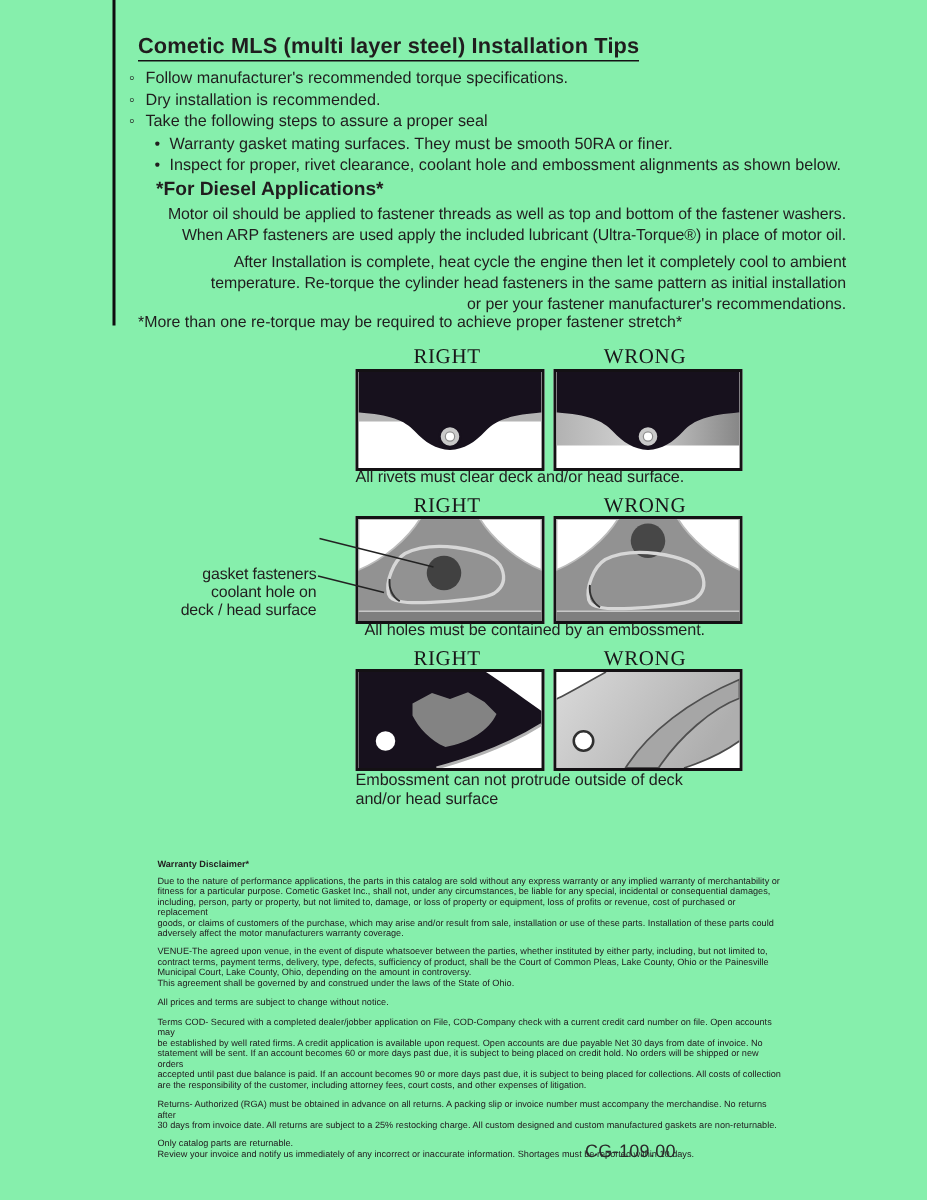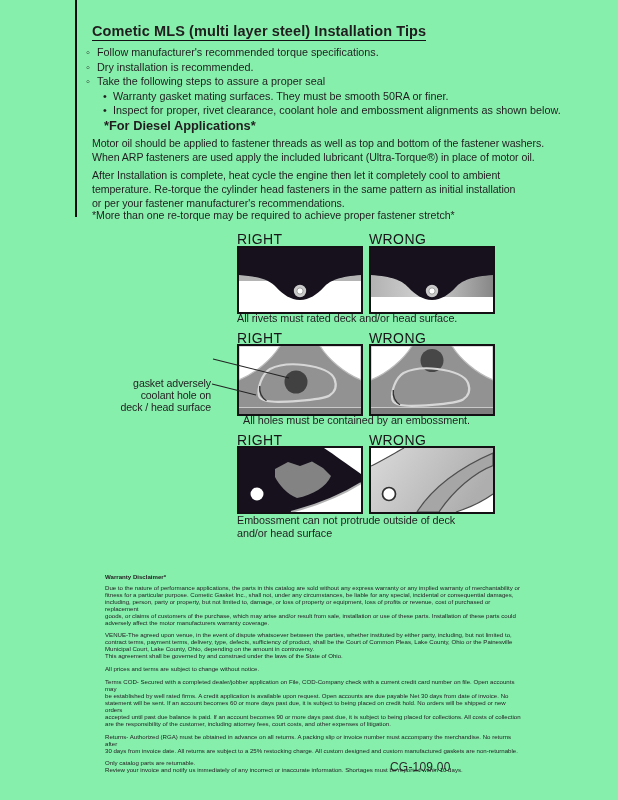--- a/index.html
+++ b/index.html
@@ -15,26 +15,26 @@
   #title{left:92px; top:23px; font-size:14.5px; font-weight:bold;
          border-bottom:1.6px solid #141214; padding-bottom:1px; letter-spacing:0.1px;}
   
   .blist{left:86px; top:45px; width:500px; font-size:10.8px; line-height:14.6px;}
   .brow{display:flex;}
   .brow .mk{width:11px; flex:0 0 11px; text-align:left;}
   .brow.sub{padding-left:17px;}
   .brow.sub .mk{width:10px; flex:0 0 10px;}
   
   #diesel-heading{left:104px; top:118px; font-size:12.8px; font-weight:bold;}
-  .para{left:92px; width:460px; font-size:10.6px; line-height:14.2px; white-space:pre-line; letter-spacing:-0.05px;}
+  .para{left:104px; width:460px; font-size:10.6px; line-height:14.2px; white-space:pre-line; letter-spacing:-0.05px;text-align:right;}
   #diesel-para-1{top:136px;}
   #diesel-para-2{top:168px;}
   #diesel-note{top:209px; left:92px; font-size:10.6px;}
   
-  .figlabel{width:122px; text-align:left; font-size:14px; letter-spacing:0.4px; color:#181518;}
+  .figlabel{width:122px; text-align:center; font-size:14px; letter-spacing:0.4px; color:#181518;font-family:Liberation Serif, serif;}
   .figbox{width:122px; height:64px; border:2px solid #141114; background:#fff;}
   .figbox svg{display:block;}
   .caption{font-size:10.8px; line-height:13px; white-space:pre-line; letter-spacing:-0.05px;}
   
   #ann-coolant{left:100px; top:342px; width:111px; text-align:right;
                font-size:10.6px; line-height:11.6px; white-space:pre-line; letter-spacing:-0.1px;margin-top:48px;}
   #ann-emboss{left:100px; top:377px; width:111px; text-align:right; font-size:10.6px; letter-spacing:-0.1px;}
   #leader-overlay{left:0; top:0; pointer-events:none;}
   
   #legal{left:105px; top:573px; width:418px; font-size:6.1px; line-height:7px;
@@ -105,28 +105,28 @@
             <stop offset="1" stop-color="#878787"></stop>
         </linearGradient>
       </defs>
       <rect width="122" height="64" fill="#ffffff"></rect>
       <rect y="27" width="122" height="22" fill="url(#g1w)"></rect>
       <path d="M0,0 H122 V27 C101,28.5 91.5,32 84.5,39.5 C77.5,47 70.5,51.5 61,52 C51.5,51.5 44.5,47 37.5,39.5 C30.5,32 21,28.5 0,27 Z" fill="#17111d"></path>
       <circle cx="61" cy="43" r="7" fill="#c9c9c9" stroke="#17111d" stroke-width="1.6"></circle>
       <circle cx="61" cy="43" r="3.1" fill="#ffffff" stroke="#8e8e8e" stroke-width="0.8"></circle>
     </svg>
   </div>
-  <div class="abs caption" style="left:237px; top:312px;">All rivets must rated deck and/or head surface.</div>
+  <div class="abs caption" style="left:237px; top:312px;">All rivets must clear deck and/or head surface.</div>
 
   <div class="abs figlabel" style="left:237px; top:330px;">RIGHT</div>
   <div class="abs figlabel" style="left:369px; top:330px;">WRONG</div>
 
   <div id="ann-coolant" class="abs">coolant hole on
 deck / head surface</div>
-  <div id="ann-emboss" class="abs">gasket adversely</div>
+  <div id="ann-emboss" class="abs">gasket fasteners</div>
 
   <div class="abs figbox" style="left:237px; top:344px; height:68px;">
     <svg width="122" height="68" viewBox="0 0 122 68">
       <rect width="122" height="68" fill="#929292"></rect>
       <path d="M0,0 H41 C33,13 17,27 0,34 Z" fill="#ffffff" stroke="#bcbcbc" stroke-width="1.2"></path>
       <path d="M122,0 H81 C89,13 105,27 122,34 Z" fill="#ffffff" stroke="#bcbcbc" stroke-width="1.2"></path>
       <rect y="61.5" width="122" height="6.5" fill="#7f7f7f"></rect>
       <line x1="0" y1="61.5" x2="122" y2="61.5" stroke="#c9c9c9" stroke-width="1"></line>
       <path d="M20,50 C18,42 23,28 31,23 C40,18.5 53,17.5 65,19 C80,21 92.5,25.5 95.5,33 C98,39.5 96.5,45.5 90.5,49.5 C82.5,54.5 37,57 28,55 C23,54 21,53 20,50 Z" fill="none" stroke="#d7d7d7" stroke-width="2.2"></path>
       <path d="M27.5,54.8 C22.5,52 20,46 20.8,40" fill="none" stroke="#323232" stroke-width="1.3"></path>

